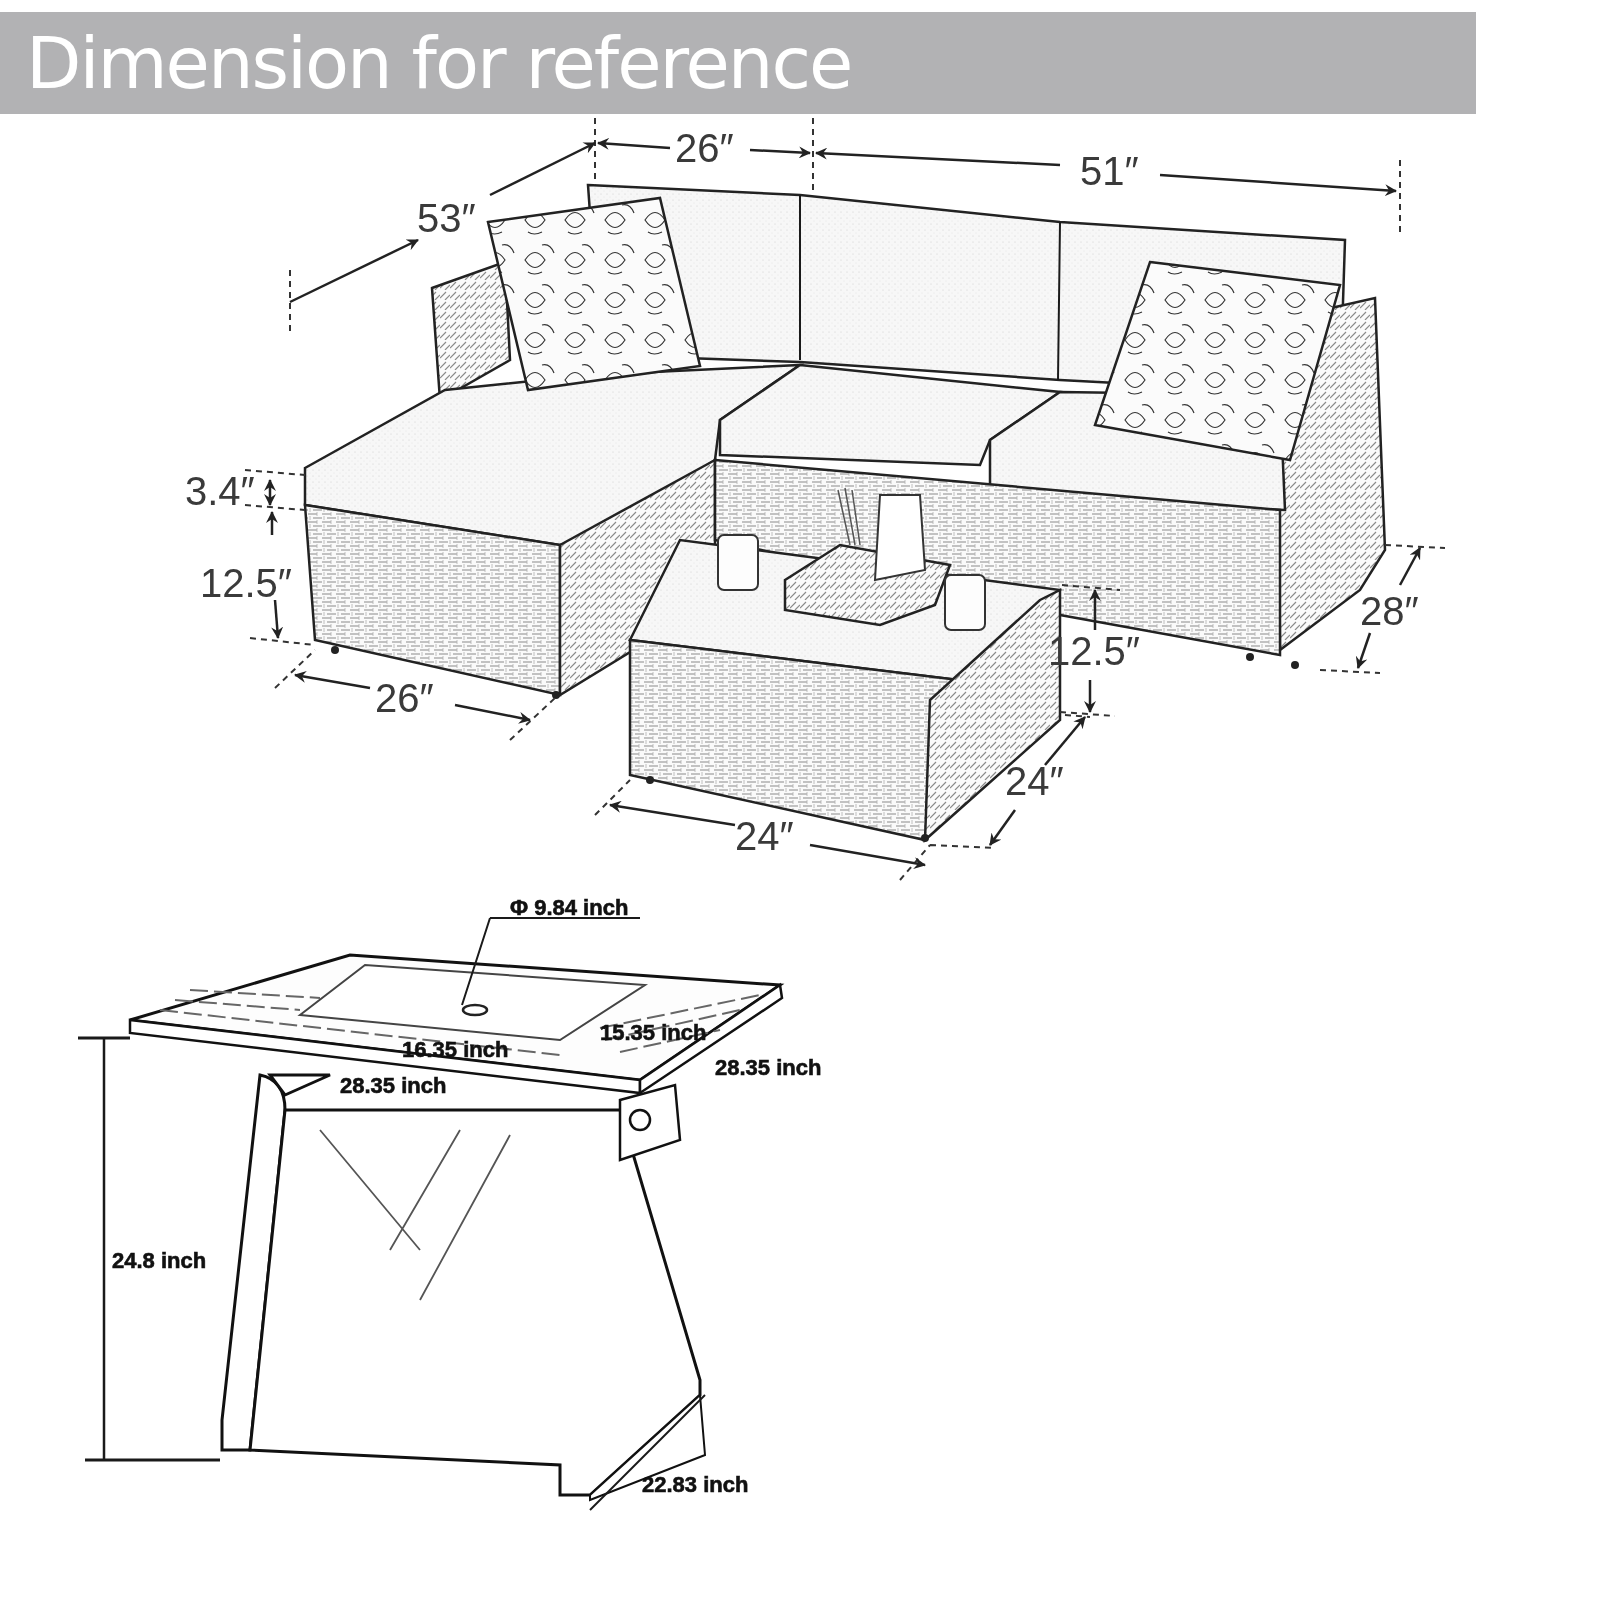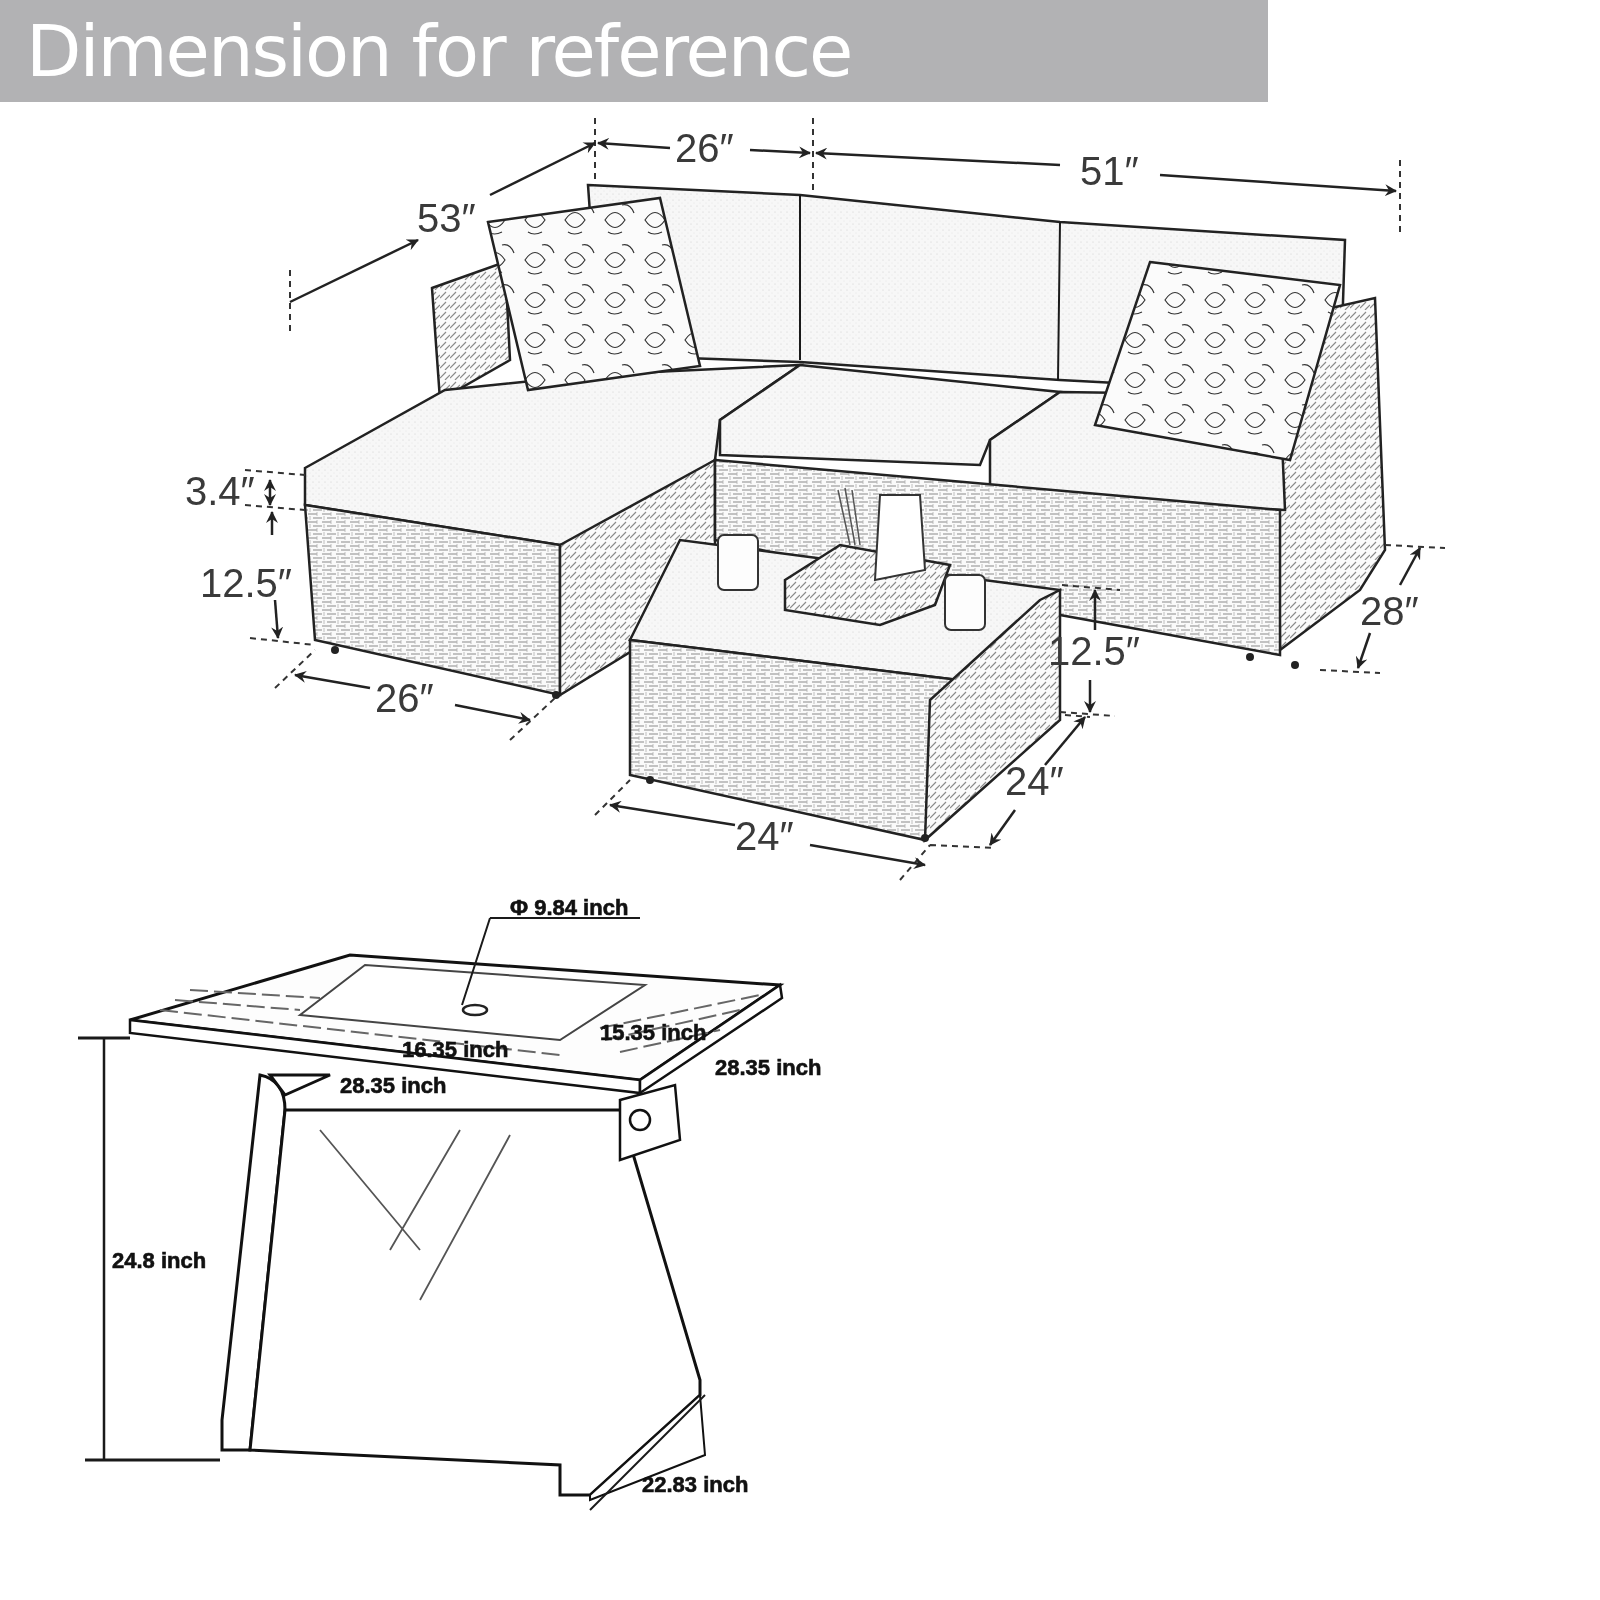--- a/index.html
+++ b/index.html
@@ -1,17 +1,17 @@
 <!DOCTYPE html>
 <html><head>
 <meta charset="utf-8">
 <style>
   html, body { margin: 0; padding: 0; background: #ffffff; }
   body { width: 1600px; height: 1600px; position: relative; overflow: hidden; font-family: "DejaVu Sans", sans-serif; }
-  .header { position: absolute; left: 0; top: 0; width: 1268px; height: 102px; background: #b2b2b4; }
+  .header { position: absolute; left: 0; top: 12px; width: 1476px; height: 102px; background: #b2b2b4; }
   .header-title { position: absolute; left: 26px; top: 6px; font-family: "DejaVu Sans", sans-serif; font-size: 72px; color: #ffffff; letter-spacing: -2px; line-height: 90px; }
   svg.drawing { position: absolute; left: 0; top: 0; width: 1600px; height: 1600px; }
   .dim-label { font-family: "Liberation Sans", sans-serif; font-size: 40px; fill: #3a3a3a; }
   .ft-label { font-family: "Liberation Sans", sans-serif; font-weight: bold; font-size: 22px; fill: #111; stroke: #111; stroke-width: 0.6px; }
   .line { stroke: #1a1a1a; fill: none; }
   .dash { stroke: #333; stroke-width: 2; stroke-dasharray: 6 5; fill: none; }
   .arrow { stroke: #222; stroke-width: 2.5; fill: none; }
   .weave { fill: url(#weave); stroke: #222; stroke-width: 2.5; }
   .weave2 { fill: url(#weaveDiag); stroke: #222; stroke-width: 2.5; }
   .cushion { fill: #fbfbfb; stroke: #222; stroke-width: 2.5; }

